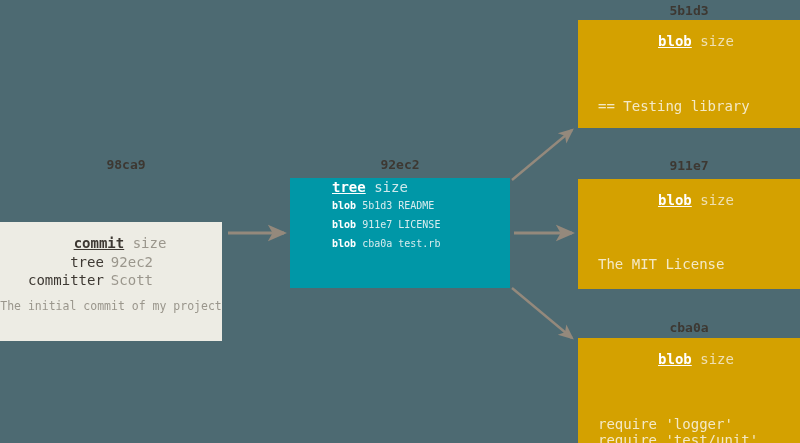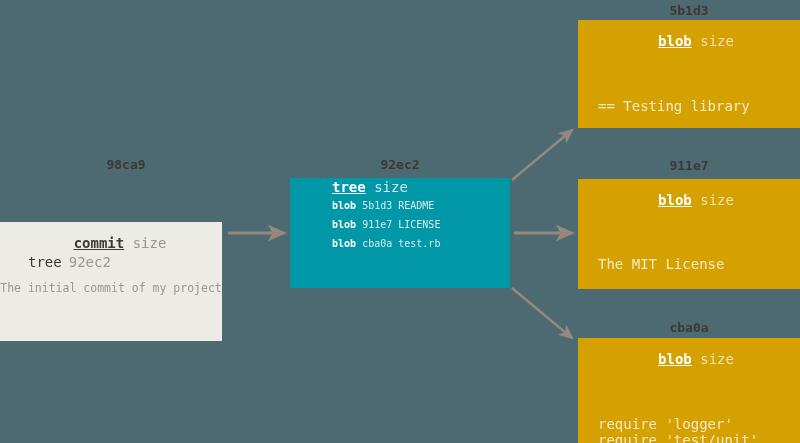--- a/index.html
+++ b/index.html
@@ -150,20 +150,24 @@
 
   <div class="node-box commit" style="left:0px; top:178px; width:222px; height:119px; padding-top:12px;margin-top:44px;">
     <div class="box-header" style="padding-left:18px;">
       <span class="kw">commit</span><span>&nbsp;</span><span class="sz">size</span>
     </div>
     <table class="kv" style="margin-top:1px; margin-left:28px;">
       <tbody>
         <tr>
           <td class="k">tree</td>
           <td class="v">92ec2</td>
+        </tr>
+        <tr>
+          <td class="k">committer</td>
+          <td class="v">Scott</td>
         </tr>
       </tbody>
     </table>
     <div class="commit-msg">The initial commit of my project</div>
   </div>
 
   <div class="node-title" style="left:290px; top:157px; width:220px;">92ec2</div>
 
   <div class="node-box tree" style="left:290px; top:178px; width:220px; height:110px; ">
     <div class="box-header" style="text-align:left; padding-left:42px;">

